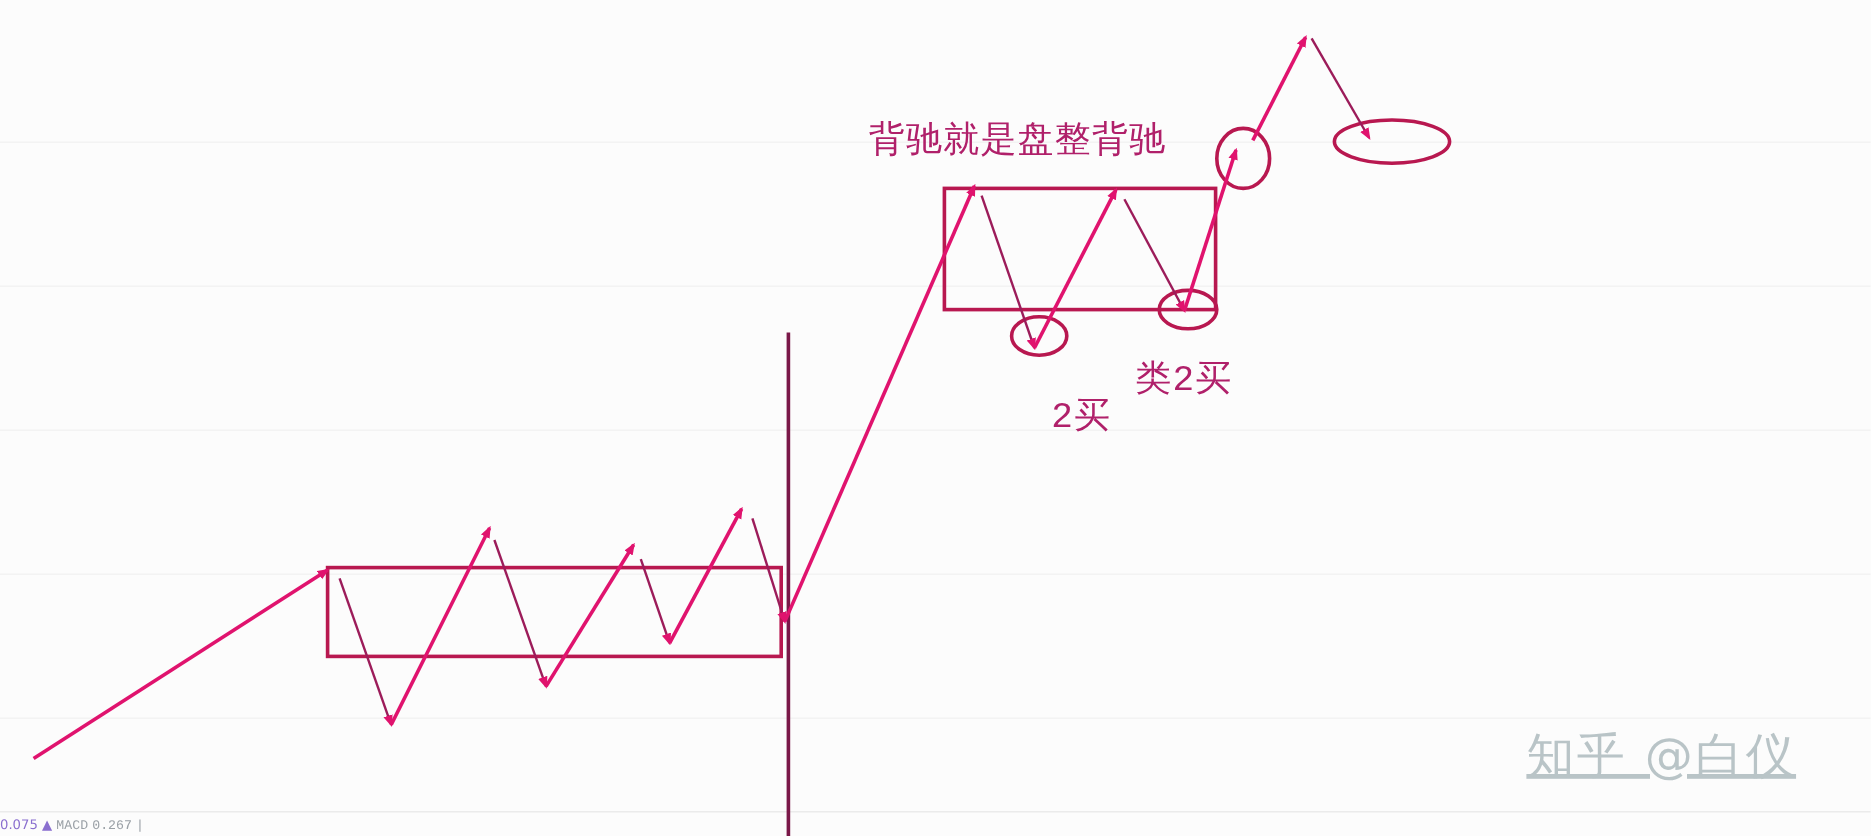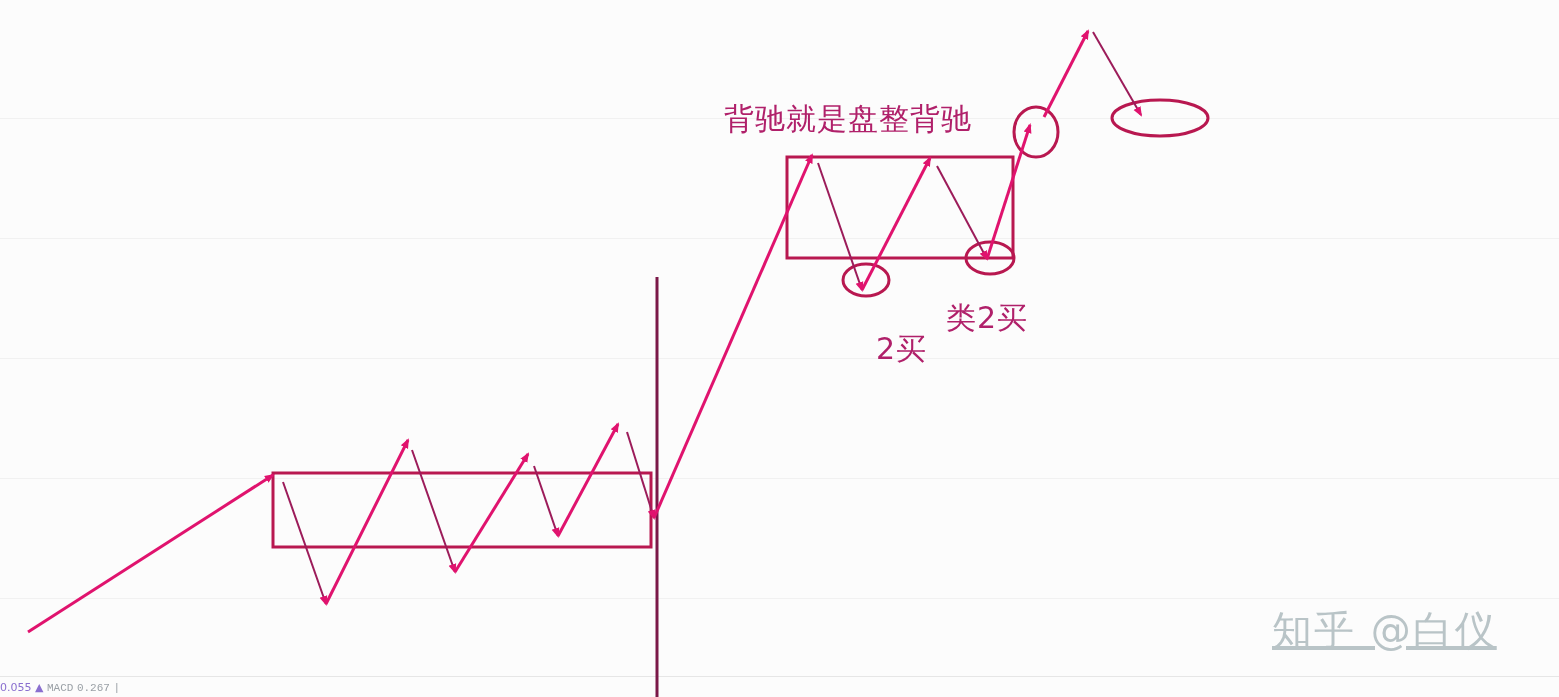--- a/index.html
+++ b/index.html
@@ -27,20 +27,21 @@
       left: 0;
       top: 0;
     }
     .label {
       position: absolute;
       white-space: nowrap;
       color: #b0206a;
       font-size: 30px;
       letter-spacing: 1px;
       line-height: 1;
+      font-family: Liberation Mono, monospace;
     }
     .watermark {
       position: absolute;
       left: 1272px;
       top: 610px;
       font-size: 40px;
       color: #b9c4c7;
       letter-spacing: 2px;
       line-height: 1;
       white-space: nowrap;
@@ -107,19 +108,19 @@
       </g>
   </svg>
 
   <div class="label" style="left:724px; top:104px">背驰就是盘整背驰</div>
   <div class="label" style="left:876px; top:334px">2买</div>
   <div class="label" style="left:946px; top:303px">类2买</div>
 
   <div class="watermark">知乎 @白仪</div>
 
   <div class="status-text">
-    <span>0.055</span>
+    <span>0.075</span>
     <span>▲</span>
     <span class="dim">MACD</span>
     <span class="dim">0.267</span>
     <span class="dim">|</span>
   </div>
 </div>
 
 </body></html>

